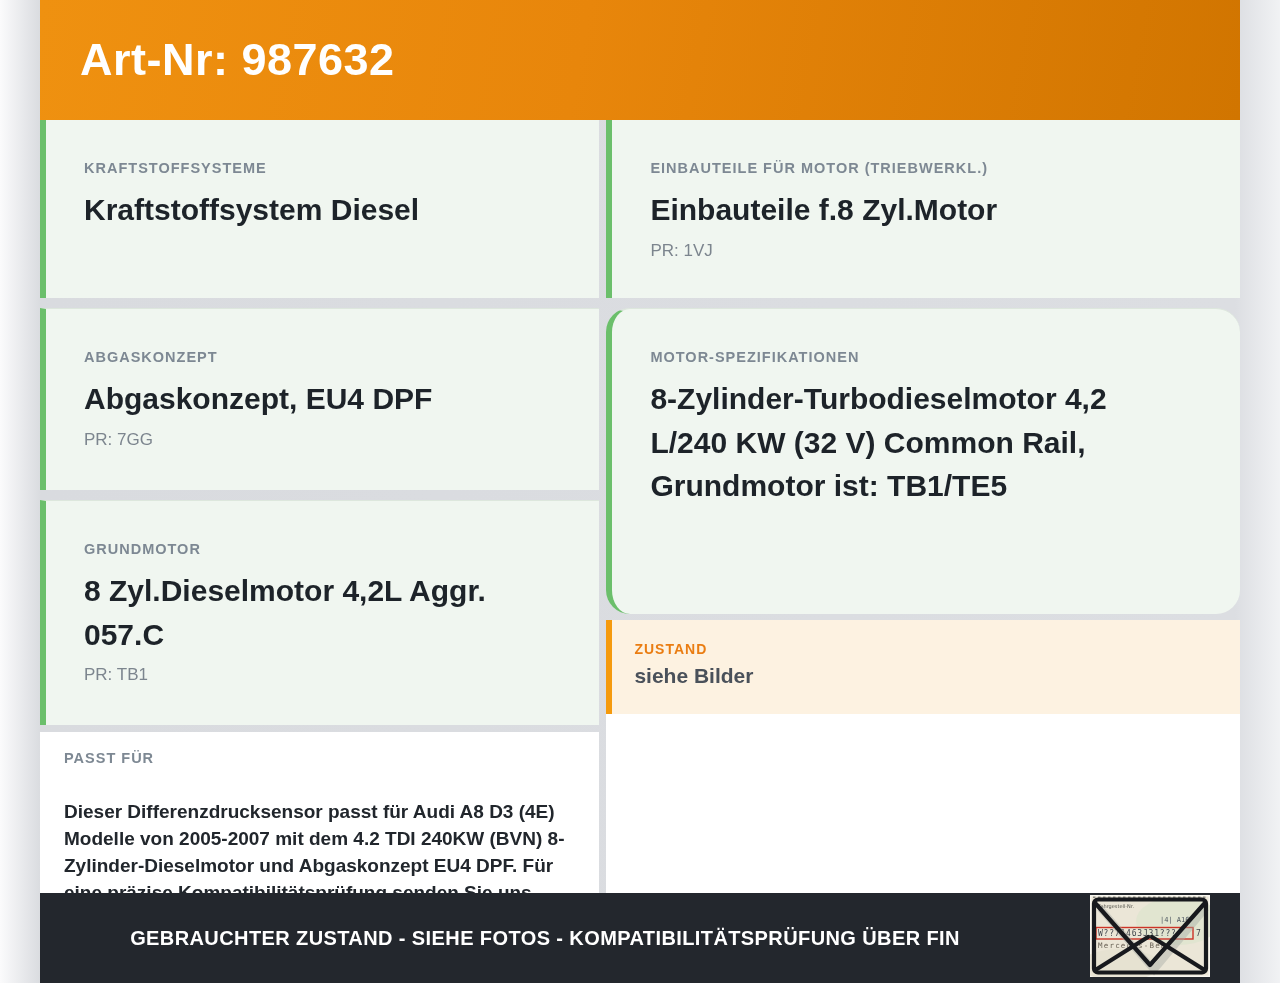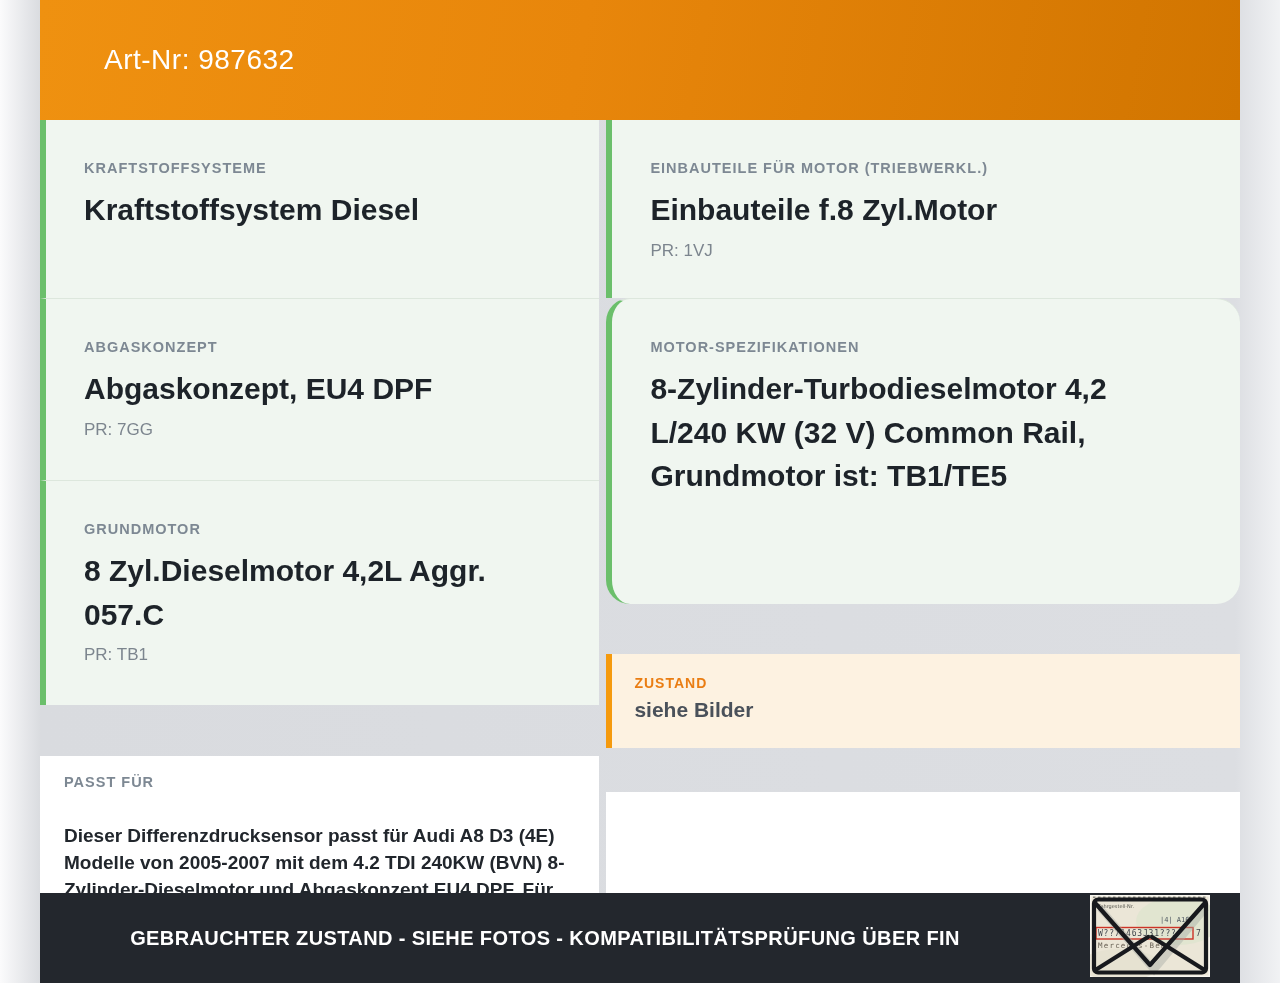--- a/index.html
+++ b/index.html
@@ -10,35 +10,35 @@
     overflow: hidden;
   }
   .page { width:1200px; margin-left:40px; height:983px; display:flex; flex-direction:column; }
 
   
   .hero {
     height:120px; flex:0 0 120px;
     background: linear-gradient(100deg, #ef9110 0%, #e8860b 45%, #d17500 100%);
     display:flex; align-items:center;
   }
-  .hero h1 { color:#ffffff; font-size:28px; font-weight:normal; padding-left:64px; letter-spacing:0.5px; }
+  .hero h1 { color:#ffffff; font-size:45px; font-weight:bold; padding-left:40px; letter-spacing:0.5px; }
 
   
   .main { flex:0 0 773px; height:773px; display:flex; gap:7px; }
-  .col { display:flex; flex-direction:column;gap:44px; }
+  .col { display:flex; flex-direction:column; }
   .col-left  { width:596px; }
   .col-right { width:675px; }
 
   .green-stack { display:flex; flex-direction:column; }
   .card {
     background:#f0f6f0;
     border-left:6px solid #6bbf6b;
     padding:40px 30px 20px 38px;
   }
-  .card + .card { border-top:1px solid #dde7dd; }
+  .card + .card { border-top:1px solid #dde7dd;margin-top:10px; }
   .card .lbl {
     font-size:14.5px; font-weight:bold; color:#7d8893; letter-spacing:1px;
     margin-bottom:12px;
   }
   .card .ttl {
     font-size:30px; font-weight:bold; color:#1d2329; line-height:1.45;
     margin-bottom:9px;
   }
   .card .pr { font-size:17px; color:#7c858e; }
 

